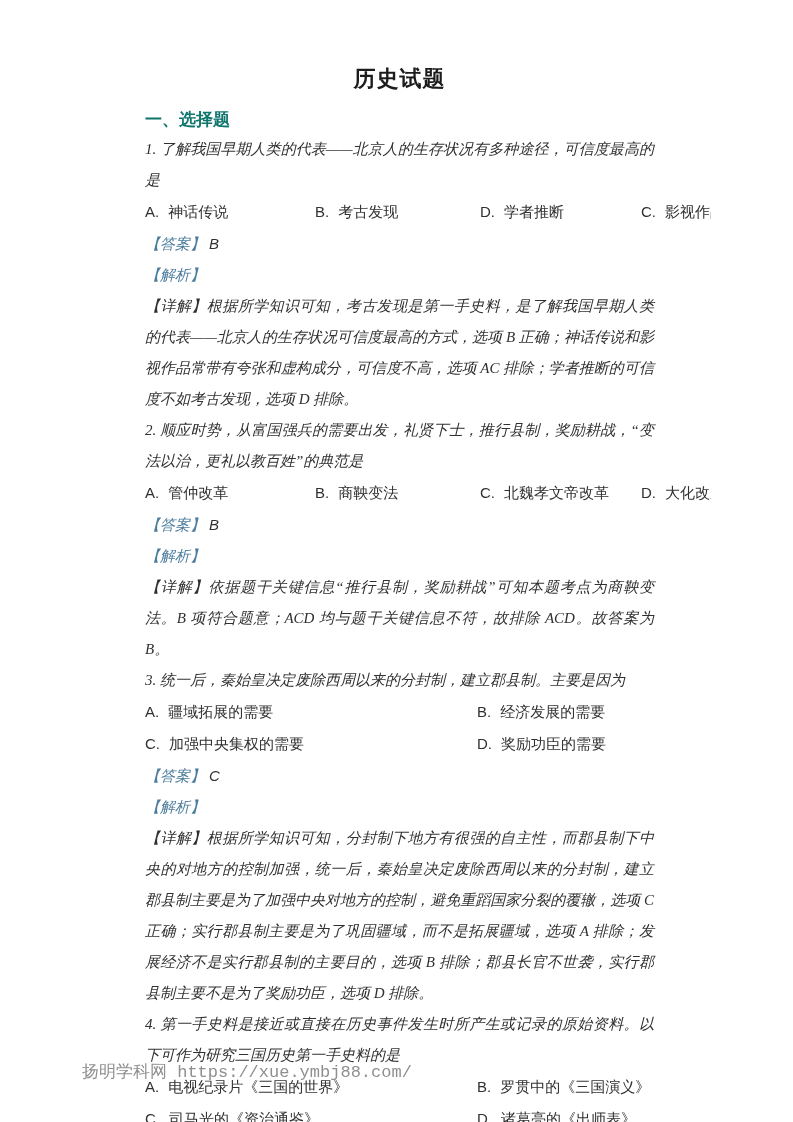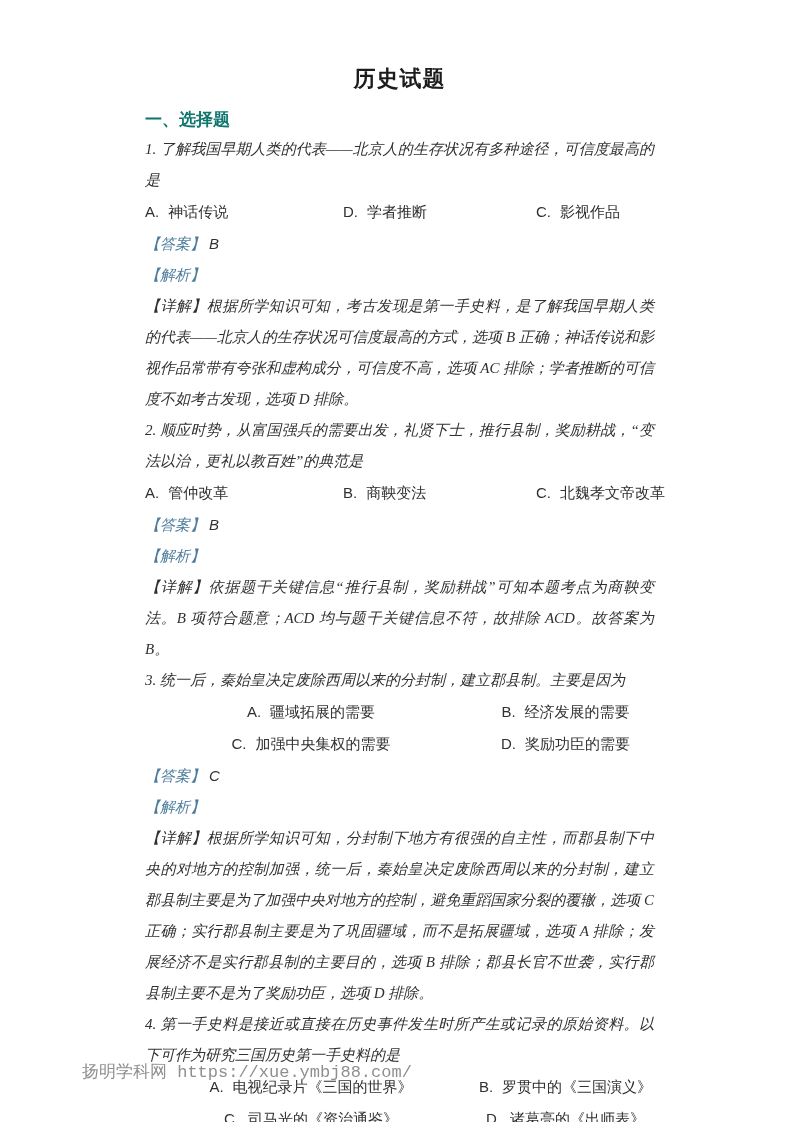--- a/index.html
+++ b/index.html
@@ -37,22 +37,22 @@
   .line {
     margin: 0;
     line-height: 31px;
     text-align: justify;
     font-style: italic;
   }
   .opts {
     display: grid;
     line-height: 31px;
   }
-  .cols4 { grid-template-columns: 170px 165px 161px 1fr; gap: 28px; }
-  .cols2 { grid-template-columns: 332px 1fr; text-align: center; }
+  .cols4 { grid-template-columns: 170px 165px 161px 1fr; }
+  .cols2 { grid-template-columns: 332px 1fr; }
   .opt { white-space: nowrap; }
   .opt .key {
     margin-right: 9px;
     font-family: "Liberation Sans", sans-serif;
   }
   .blue { color: #4d7d9d; }
   .ans-letter {
     margin-left: 4px;
     font-family: "Liberation Sans", sans-serif;
     color: #303030;
@@ -75,20 +75,21 @@
 
 <div class="page">
 
   <h1 class="doc-title">历史试题</h1>
   <h2 class="section-heading">一、选择题</h2>
 
   <section>
     <p class="line">1. 了解我国早期人类的代表——北京人的生存状况有多种途径，可信度最高的是</p>
     <div class="opts cols4">
       <span class="opt"><span class="key">A.</span><span>神话传说</span></span>
+      <span class="opt"><span class="key">B.</span><span>考古发现</span></span>
       <span class="opt"><span class="key">D.</span><span>学者推断</span></span>
       <span class="opt"><span class="key">C.</span><span>影视作品</span></span>
     </div>
     <p class="line"><span class="blue">【答案】</span><span class="ans-letter">B</span></p>
     <p class="line"><span class="blue">【解析】</span></p>
     <p class="line"><span class="detail-label">【详解】</span><span>根据所学知识可知，考古发现是第一手史料，是了解我国早期人类的代表——北京人的生存状况可信度最高的方式，选项 B 正确；神话传说和影视作品常带有夸张和虚构成分，可信度不高，选项 AC 排除；学者推断的可信度不如考古发现，选项 D 排除。</span></p>
   </section>
 
   <section>
     <p class="line">2. 顺应时势，从富国强兵的需要出发，礼贤下士，推行县制，奖励耕战，“变法以治，更礼以教百姓”的典范是</p>

